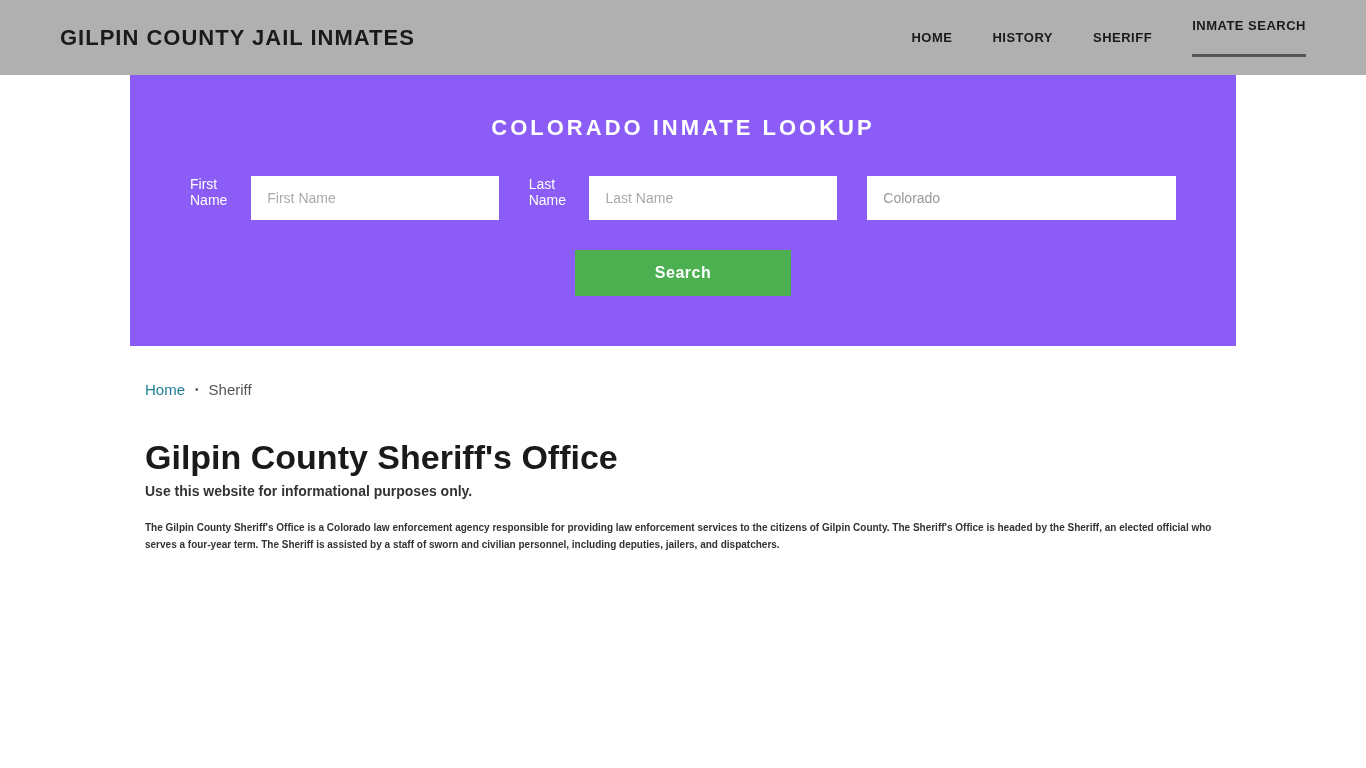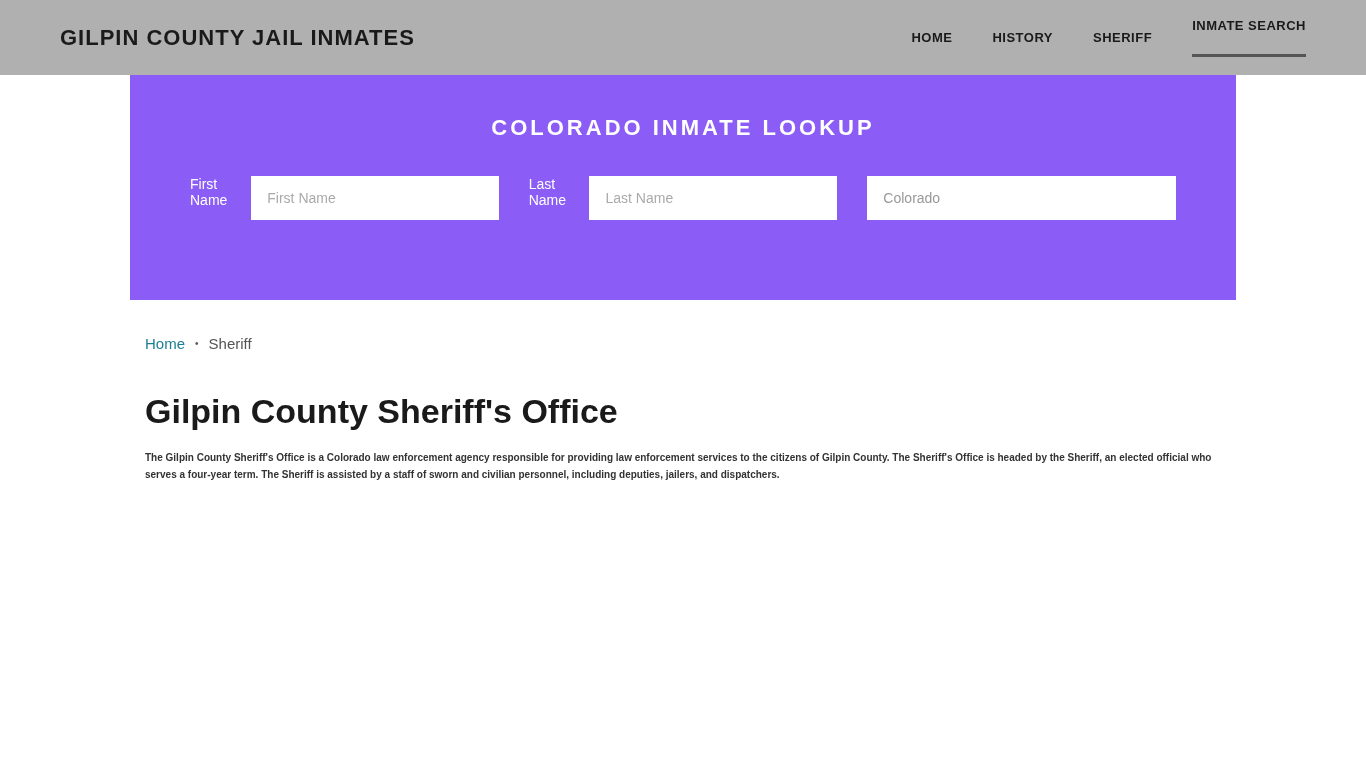--- a/index.html
+++ b/index.html
@@ -150,21 +150,21 @@
 
     .breadcrumb-current {
       color: #555;
     }
 
     
     .page-heading {
       font-size: 34px;
       font-weight: 800;
       color: #1a1a1a;
-      margin-bottom: 18px;
+      margin-bottom: 6px;
     }
 
     .page-subheading {
       font-size: 14px;
       font-weight: 700;
       color: #333;
       margin-bottom: 20px;
     }
 
     .page-body {
@@ -202,25 +202,29 @@
       <input class="field-input" type="text" placeholder="First Name" style="">
     </div>
     <div class="field-group name-field">
       <label class="field-label">Last Name</label>
       <input class="field-input" type="text" placeholder="Last Name" style="">
     </div>
     <div class="field-group state-field">
       <input class="field-input" type="text" value="Colorado" placeholder="Colorado" style="">
     </div>
   </div>
+  <div class="search-button-row">
+    <button class="search-button">Search</button>
+  </div>
 </section>
 
 <main class="main-content">
 
   <nav class="breadcrumb">
     <a class="breadcrumb-home">Home</a>
     <span class="breadcrumb-separator">•</span>
     <span class="breadcrumb-current">Sheriff</span>
   </nav>
 
   <h1 class="page-heading">Gilpin County Sheriff's Office</h1>
+  <p class="page-subheading">Use this website for informational purposes only.</p>
   <p class="page-body">The Gilpin County Sheriff's Office is a Colorado law enforcement agency responsible for providing law enforcement services to the citizens of Gilpin County. The Sheriff's Office is headed by the Sheriff, an elected official who serves a four-year term. The Sheriff is assisted by a staff of sworn and civilian personnel, including deputies, jailers, and dispatchers.</p>
 </main>
 
 </body></html>

